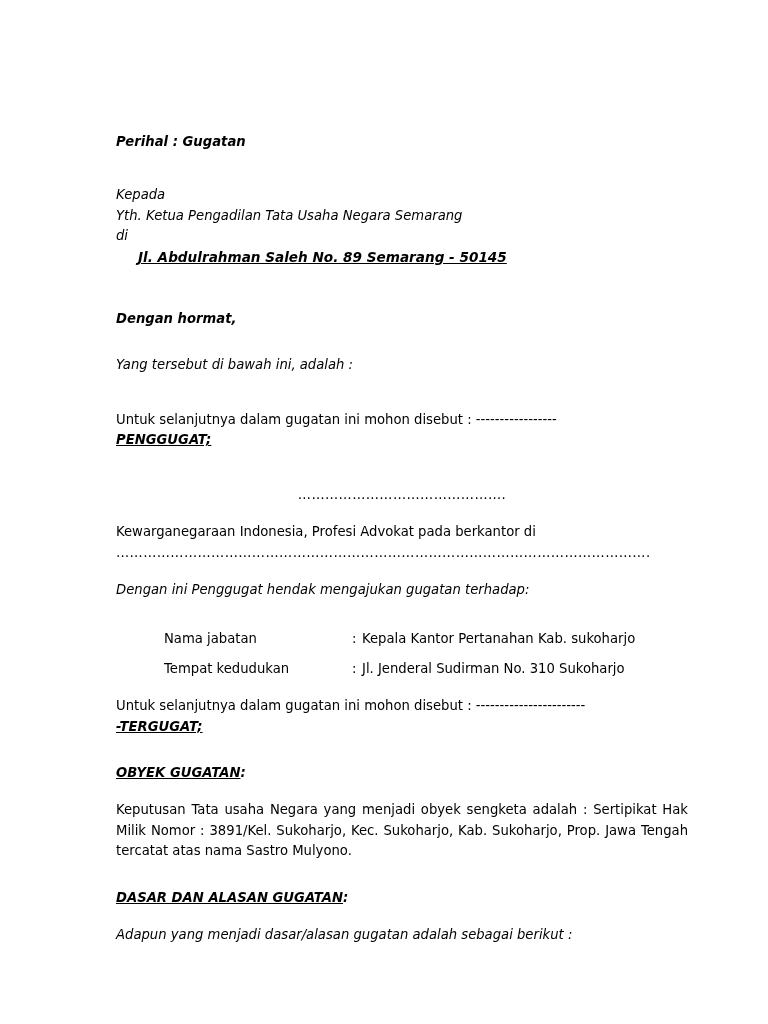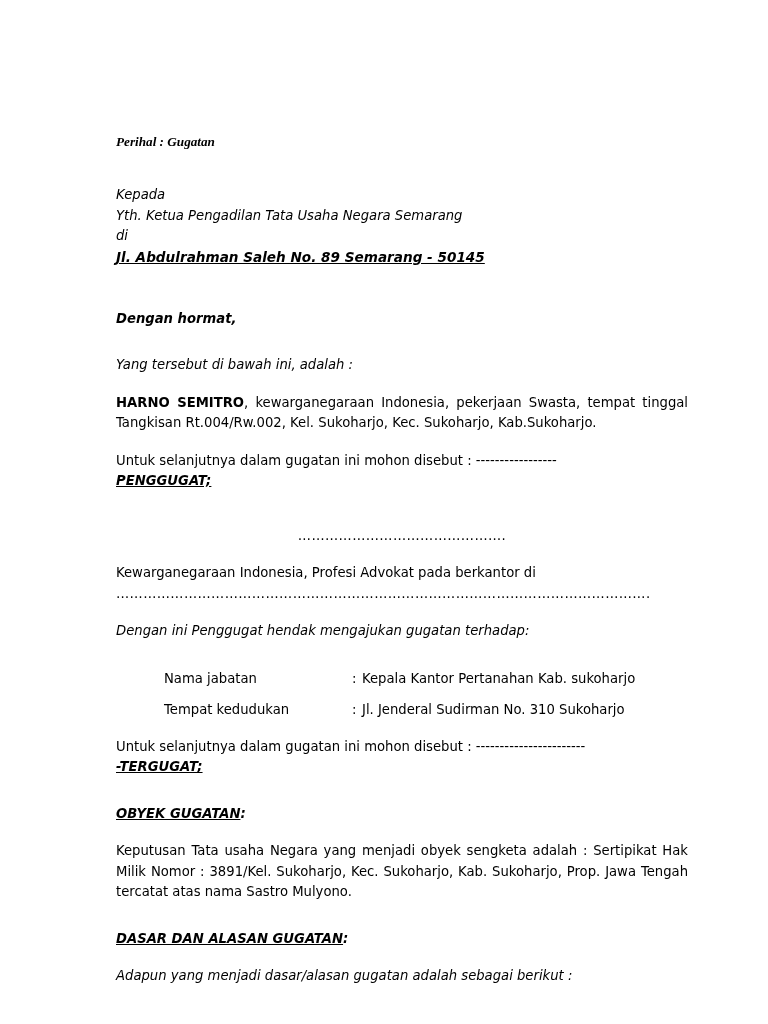--- a/index.html
+++ b/index.html
@@ -36,25 +36,25 @@
   }
   .gap-s  { height: 17px; }
   .gap-m  { height: 26px; }
   .gap-l  { height: 33px; }
   .gap-xl { height: 41px; }
 
   .subject {
     font-style: italic;
     font-weight: bold;
     font-size: 13.2px;
-    font-family: Liberation Serif, serif;
   }
   .bold { font-weight: bold; }
   .bold-ul { font-weight: bold; text-decoration: underline; }
   .indent-addr {
+    margin-left: 22px;
     font-weight: bold;
     text-decoration: underline;
     font-size: 13.6px;
   }
   .dots-center {
     text-align: center;
     letter-spacing: 0.4px;
   }
   .dots-line {
     letter-spacing: 0.4px;
@@ -93,21 +93,20 @@
     <div class="gap-xl"></div>
 
     <div class="line bold">Dengan hormat,</div>
 
     <div class="gap-m"></div>
 
     <div class="line">Yang tersebut di bawah ini, adalah        :</div>
 
     <div class="gap-s"></div>
 
-    <div class="para"><span class="bold">HARNO SEMITRO</span><span>, kewarganegaraan Indonesia, pekerjaan Swasta, tempat tinggal Tangkisan Rt.004/Rw.002, Kel. Sukoharjo, Kec. Sukoharjo, Kab.Sukoharjo.</span></div>
 
     <div class="gap-s"></div>
 
     <div class="para">Untuk   selanjutnya dalam gugatan ini   mohon disebut : -----------------</div>
     <div class="line bold-ul">PENGGUGAT;</div>
 
     <div class="gap-s"></div>
 
 
     <div class="gap-s"></div>

